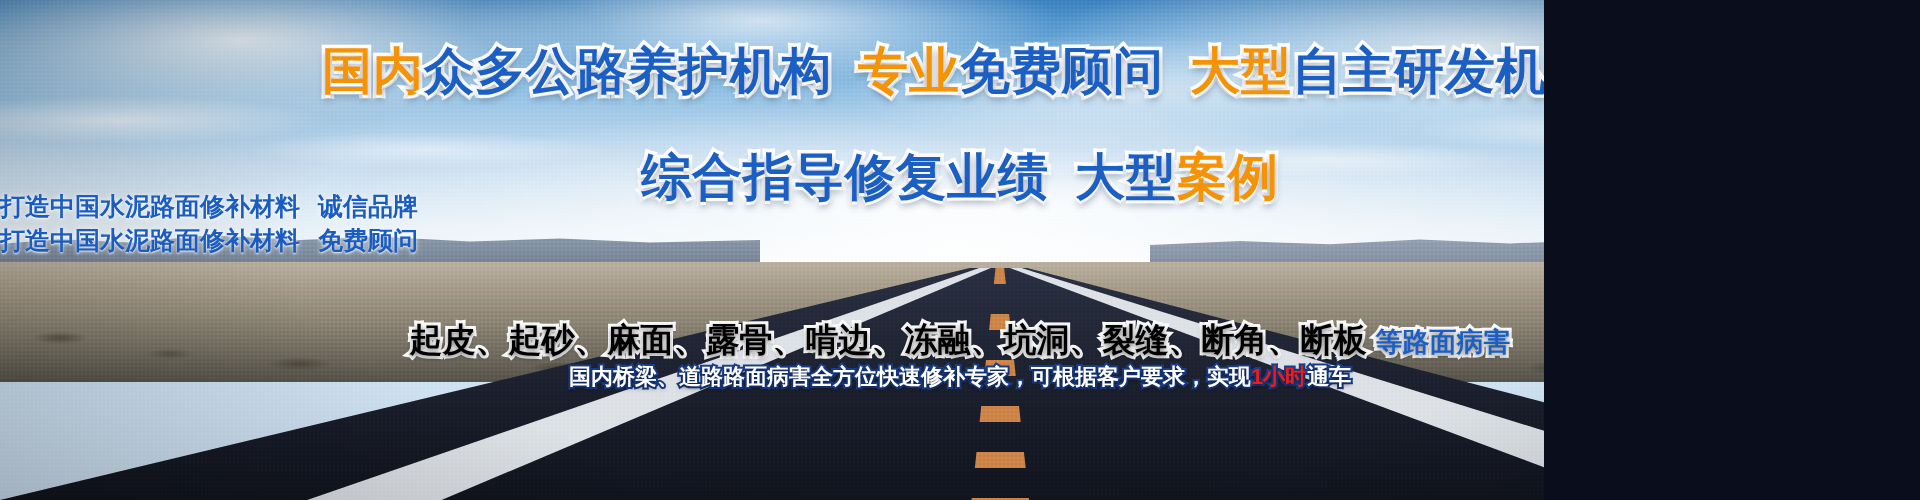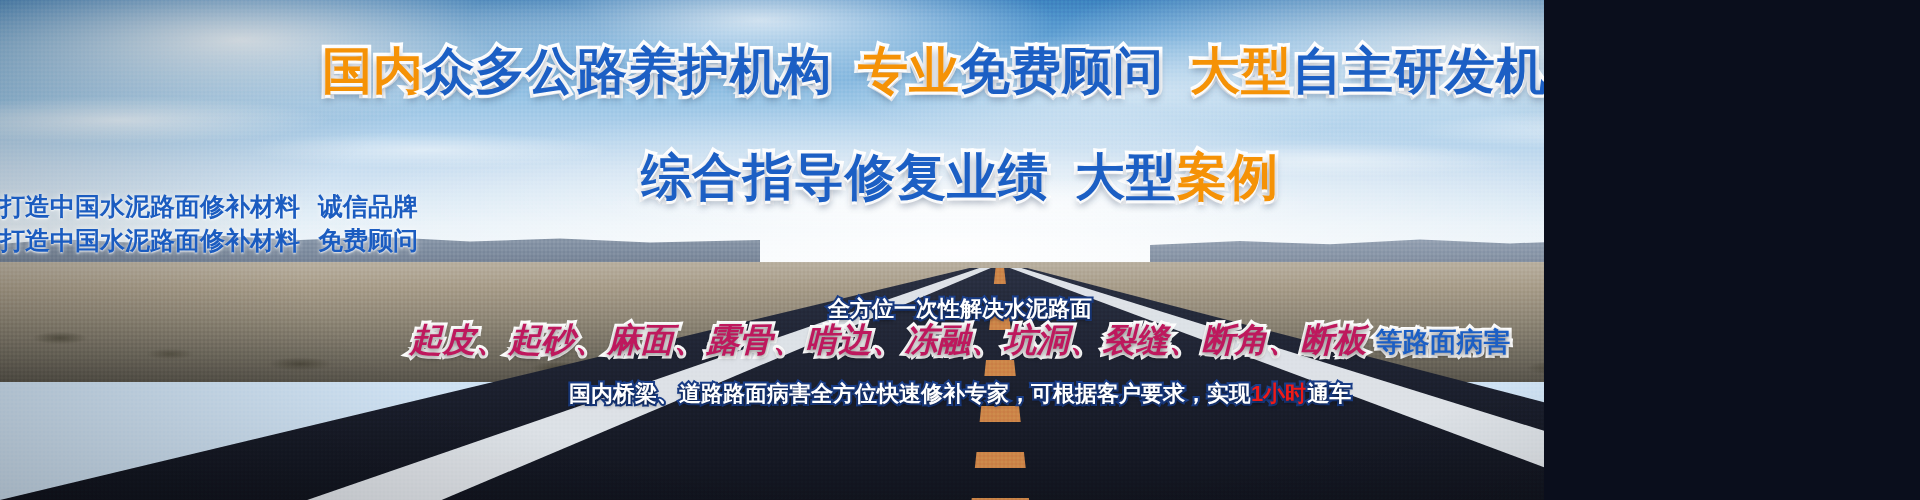--- a/index.html
+++ b/index.html
@@ -164,24 +164,24 @@
   .low1{
     top:295px;font-size:22px;line-height:28px;color:#ffffff;
     -webkit-text-stroke:4px #1a3f8c;paint-order:stroke fill;
     text-shadow:0 2px 4px rgba(0,0,0,.6);
   }
   .low2{
     top:318px;font-size:33px;line-height:44px;
     -webkit-text-stroke:6px #ffffff;paint-order:stroke fill;
     text-shadow:0 2px 5px rgba(0,0,0,.55);
   }
-  .low2 .d-orange{color:#be185d;font-style:italic;}
+  .low2 .d-orange{color:#000000;}
   .low2 .d-blue{color:#1c5fc4;font-size:27px;font-family:Liberation Mono, monospace;}
   .low3{
-    top:379px;font-size:22px;line-height:30px;color:#ffffff;
+    top:362px;font-size:22px;line-height:30px;color:#ffffff;
     -webkit-text-stroke:4px #1a3f8c;paint-order:stroke fill;
     text-shadow:0 2px 4px rgba(0,0,0,.6);
   }
   .low3 .hot{color:#ee1b18;}
 </style>
 </head>
 <body>
 
 <div id="banner">
 
@@ -210,21 +210,20 @@
     </div>
 
     <div class="subline sub1">
       <span>打造中国水泥路面修补材料</span><span class="subgap"></span><span>诚信品牌</span>
     </div>
 
     <div class="subline sub2">
       <span>打造中国水泥路面修补材料</span><span class="subgap"></span><span>免费顾问</span>
     </div>
 
-    <div class="lower low1">全方位一次性解决水泥路面</div>
 
     <div class="lower low2">
       <span class="d-orange">起皮、起砂、麻面、露骨、啃边、冻融、坑洞、裂缝、断角、断板 </span><span class="d-blue">等路面病害</span>
     </div>
 
     <div class="lower low3">
       <span>国内桥梁、道路路面病害全方位快速修补专家，可根据客户要求，实现</span><span class="hot">1小时</span><span>通车</span>
     </div>
 
   </div>

